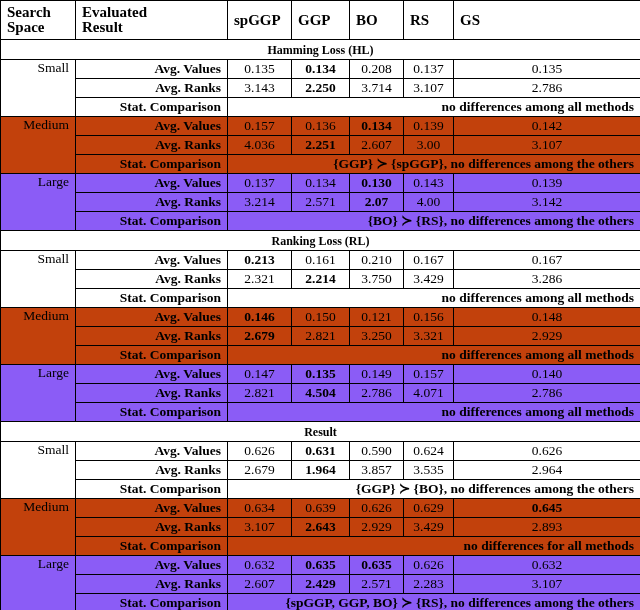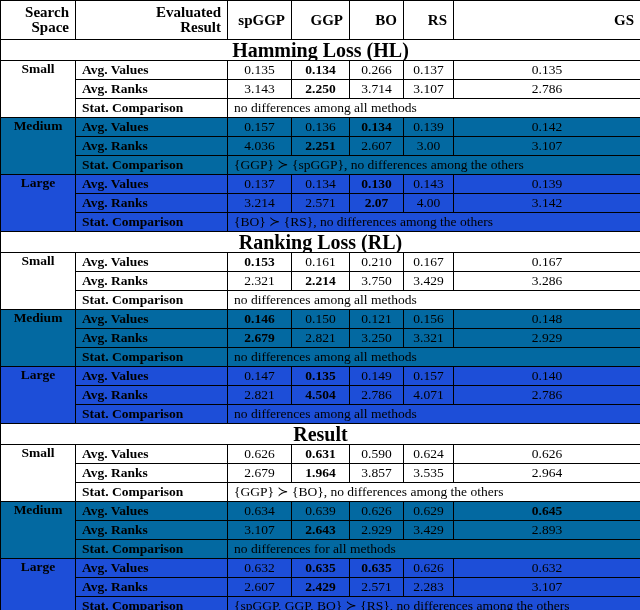--- a/index.html
+++ b/index.html
@@ -33,86 +33,87 @@
   col.c-metric  { width: 152px; }
   col.c-spggp   { width: 64px; }
   col.c-ggp     { width: 58px; }
   col.c-bo      { width: 54px; }
   col.c-rs      { width: 50px; }
   col.c-gs      { width: 187px; }
 
   
   tr.head-row th {
     height: 38px;
-    text-align: right;
+    text-align: left;
     font-weight: bold;
     font-size: 15px;
     border-top: 2px solid #000;
     border-bottom: 2px solid #000;
     background: #ffffff;
   }
   tr.head-row th .hl1 { display: block; }
   tr.head-row th .hl2 { display: block; font-family: Liberation Serif, serif; }
 
   
   tr.section-row td {
     height: 19px;
     text-align: center;
     font-weight: bold;
-    font-size: 20px;
+    font-size: 12px;
     background: #ffffff;
     border-bottom: 2px solid #000;
     border-top: 1px solid #000;
   }
 
   
   tr.data-row td {
     height: 18px;
     font-size: 13.5px;
   }
   td.space-cell {
-    font-weight: bold;
+    font-weight: normal;
     font-size: 14.5px;
-    text-align: center;
+    text-align: right;
     border-bottom: none;
     border-top: none;
   }
   td.space-cell.first { border-top: 1px solid #000; }
   td.space-cell.last  { border-bottom: 1px solid #000; }
   td.metric-cell {
     font-weight: bold;
     font-size: 14px;
-    text-align: left;
+    text-align: right;
     border-top: none;
     border-bottom: none;
   }
   tr.group-first td.metric-cell { border-top: 1px solid #000; }
   tr.group-last  td.metric-cell { border-bottom: 1px solid #000; }
   td.num {
     text-align: center;
     border-top: none;
     border-bottom: none;
     border-left: 1px solid #000;
     border-right: none;
   }
   td.num.gs { border-left: 1px solid #000; border-right: 1px solid #000; }
   tr.group-first td.num { border-top: 1px solid #000; }
   td.num.b { font-weight: bold; }
   td.stat {
-    text-align: left;
+    text-align: right;
     border-left: 1px solid #000;
     border-right: 1px solid #000;
     border-top: none;
     border-bottom: 1px solid #000;
     font-size: 13.5px;
+    font-weight: bold;
   }
   
   tr.sh-none td { background: #ffffff; }
-  tr.sh-light td { background: #0369a1; }
-  tr.sh-dark td { background: #1d4ed8; }
+  tr.sh-light td { background: #c2410c; }
+  tr.sh-dark td { background: #8b5cf6; }
 
   tr.bottom-rule td { border-bottom: 2px solid #000; }
 </style>
 </head>
 <body>
 
 <table id="results-table">
   <colgroup>
     <col class="c-space">
       <col class="c-metric">
@@ -141,21 +142,21 @@
   </thead>
   <tbody id="table-body">
       <tr class="section-row">
         <td colspan="7">Hamming Loss (HL)</td>
       </tr>
       <tr class="data-row group-first sh-none">
         <td class="space-cell first" rowspan="3" style="vertical-align: top; padding-top: 1px;">Small</td>
         <td class="metric-cell">Avg. Values</td>
         <td class="num">0.135</td>
         <td class="num b">0.134</td>
-        <td class="num">0.266</td>
+        <td class="num">0.208</td>
         <td class="num">0.137</td>
         <td class="num gs">0.135</td>
       </tr>
       <tr class="data-row sh-none">
         <td class="metric-cell">Avg. Ranks</td>
         <td class="num">3.143</td>
         <td class="num b">2.250</td>
         <td class="num">3.714</td>
         <td class="num">3.107</td>
         <td class="num gs">2.786</td>
@@ -205,21 +206,21 @@
       <tr class="data-row group-last sh-dark">
         <td class="metric-cell">Stat. Comparison</td>
         <td class="stat" colspan="5">{BO} ≻ {RS}, no differences among the others</td>
       </tr>
       <tr class="section-row">
         <td colspan="7">Ranking Loss (RL)</td>
       </tr>
       <tr class="data-row group-first sh-none">
         <td class="space-cell first" rowspan="3" style="vertical-align: top; padding-top: 1px;">Small</td>
         <td class="metric-cell">Avg. Values</td>
-        <td class="num b">0.153</td>
+        <td class="num b">0.213</td>
         <td class="num">0.161</td>
         <td class="num">0.210</td>
         <td class="num">0.167</td>
         <td class="num gs">0.167</td>
       </tr>
       <tr class="data-row sh-none">
         <td class="metric-cell">Avg. Ranks</td>
         <td class="num">2.321</td>
         <td class="num b">2.214</td>
         <td class="num">3.750</td>

